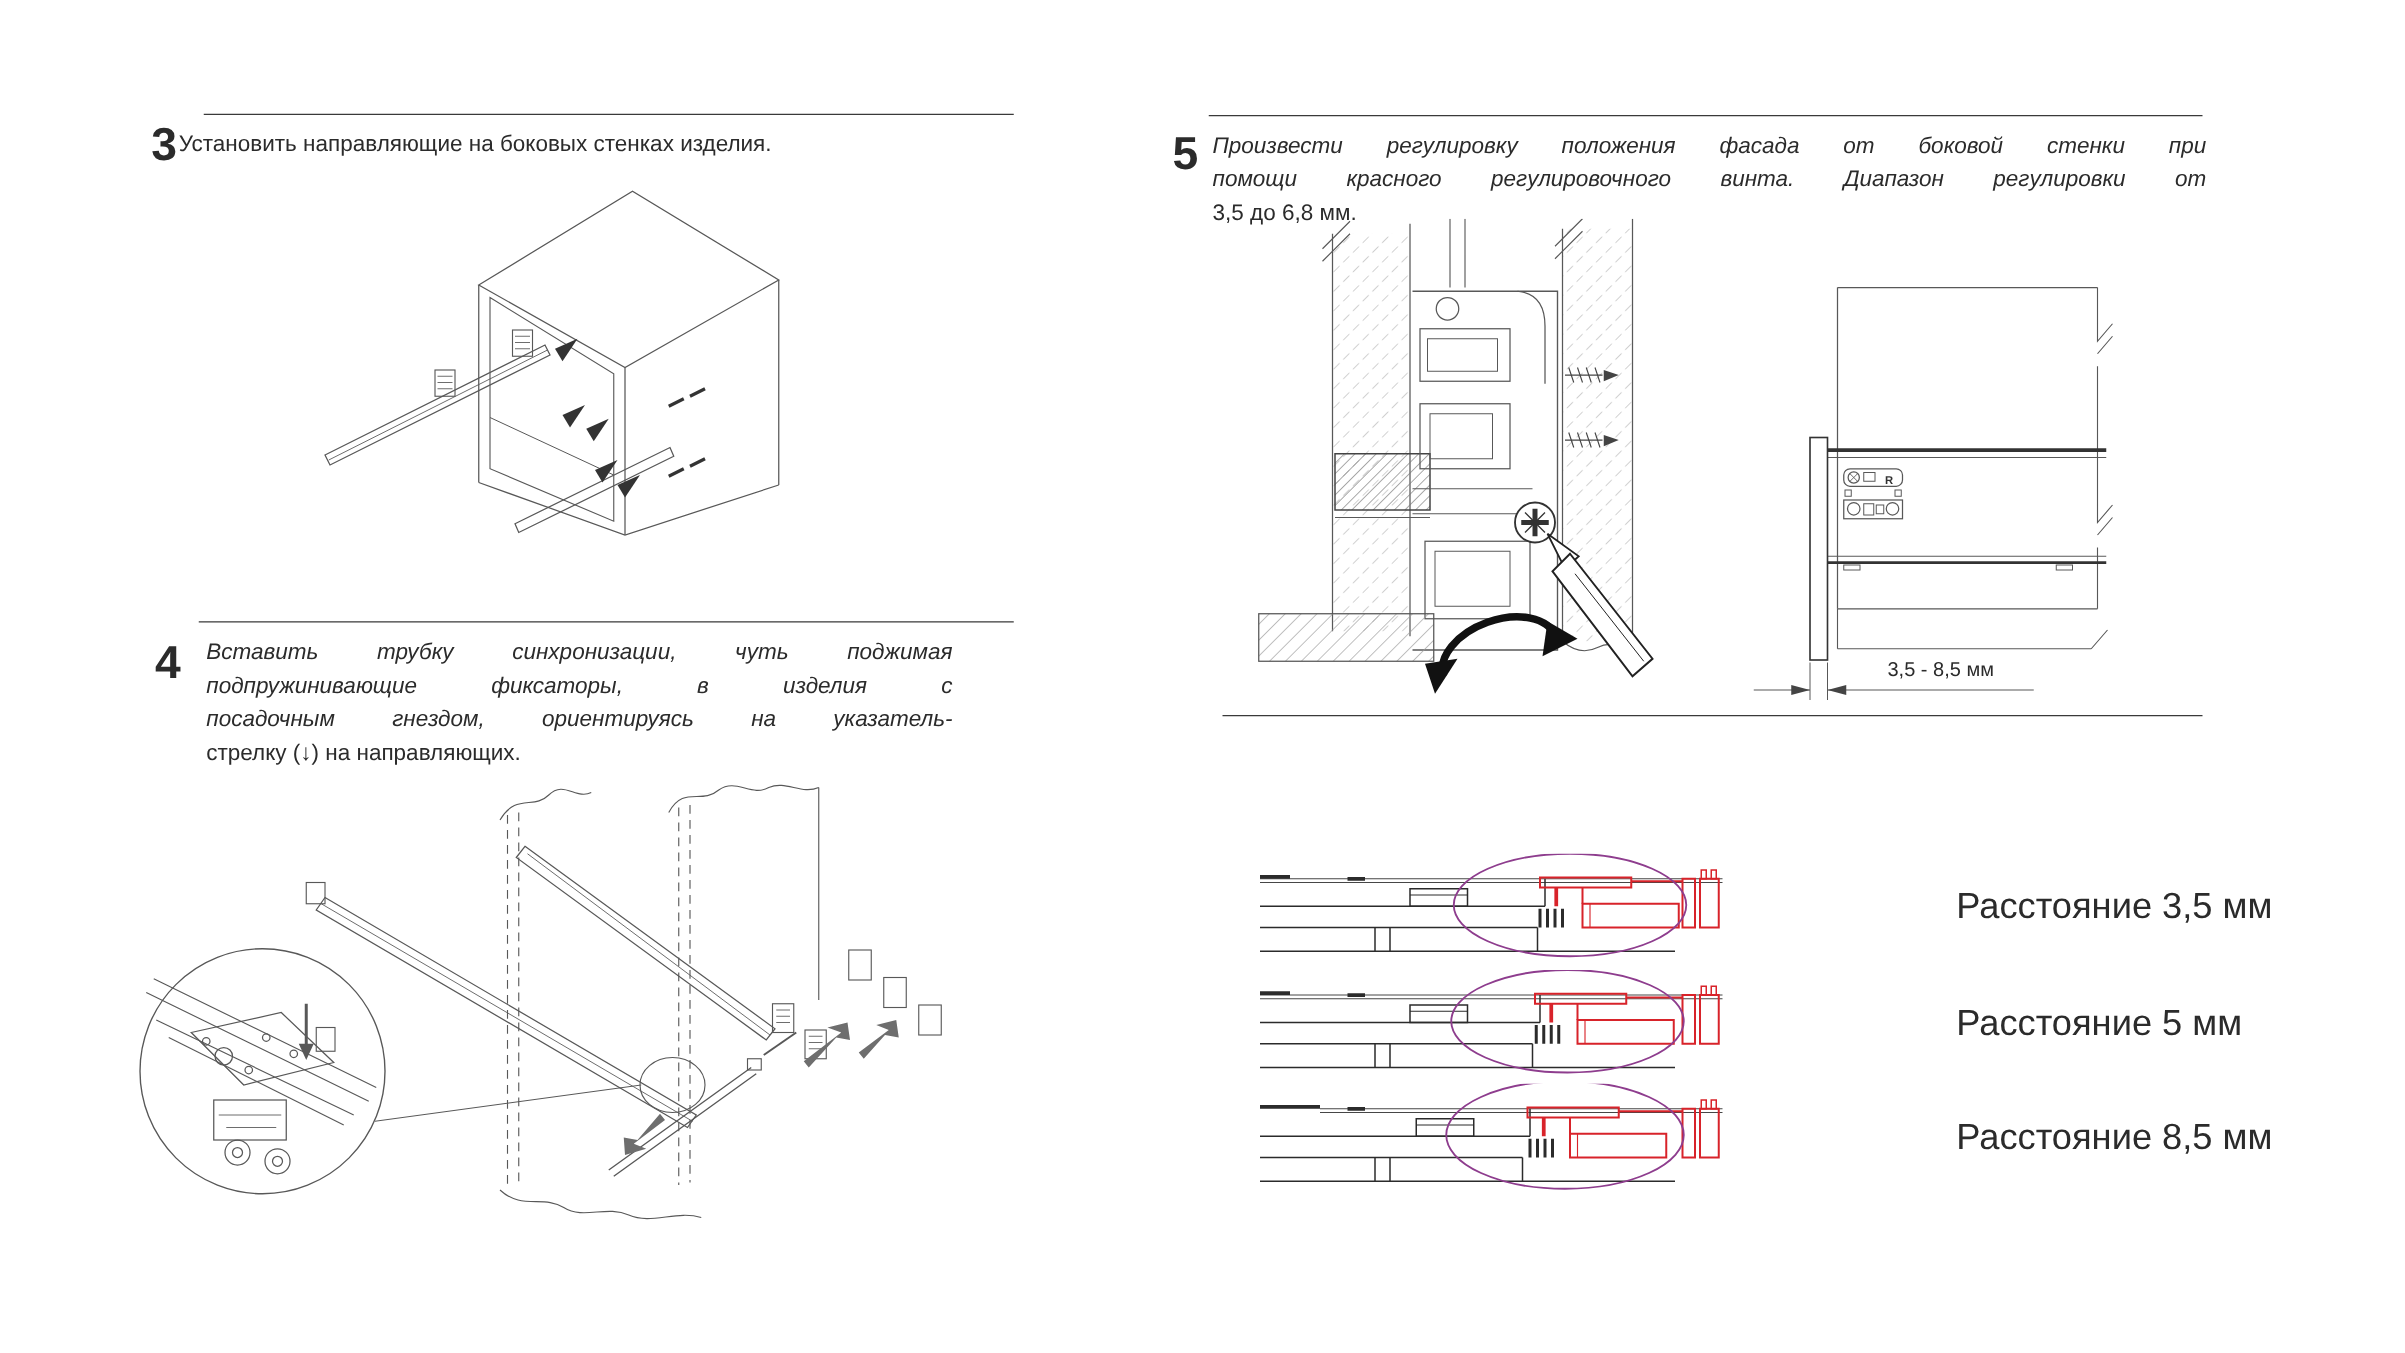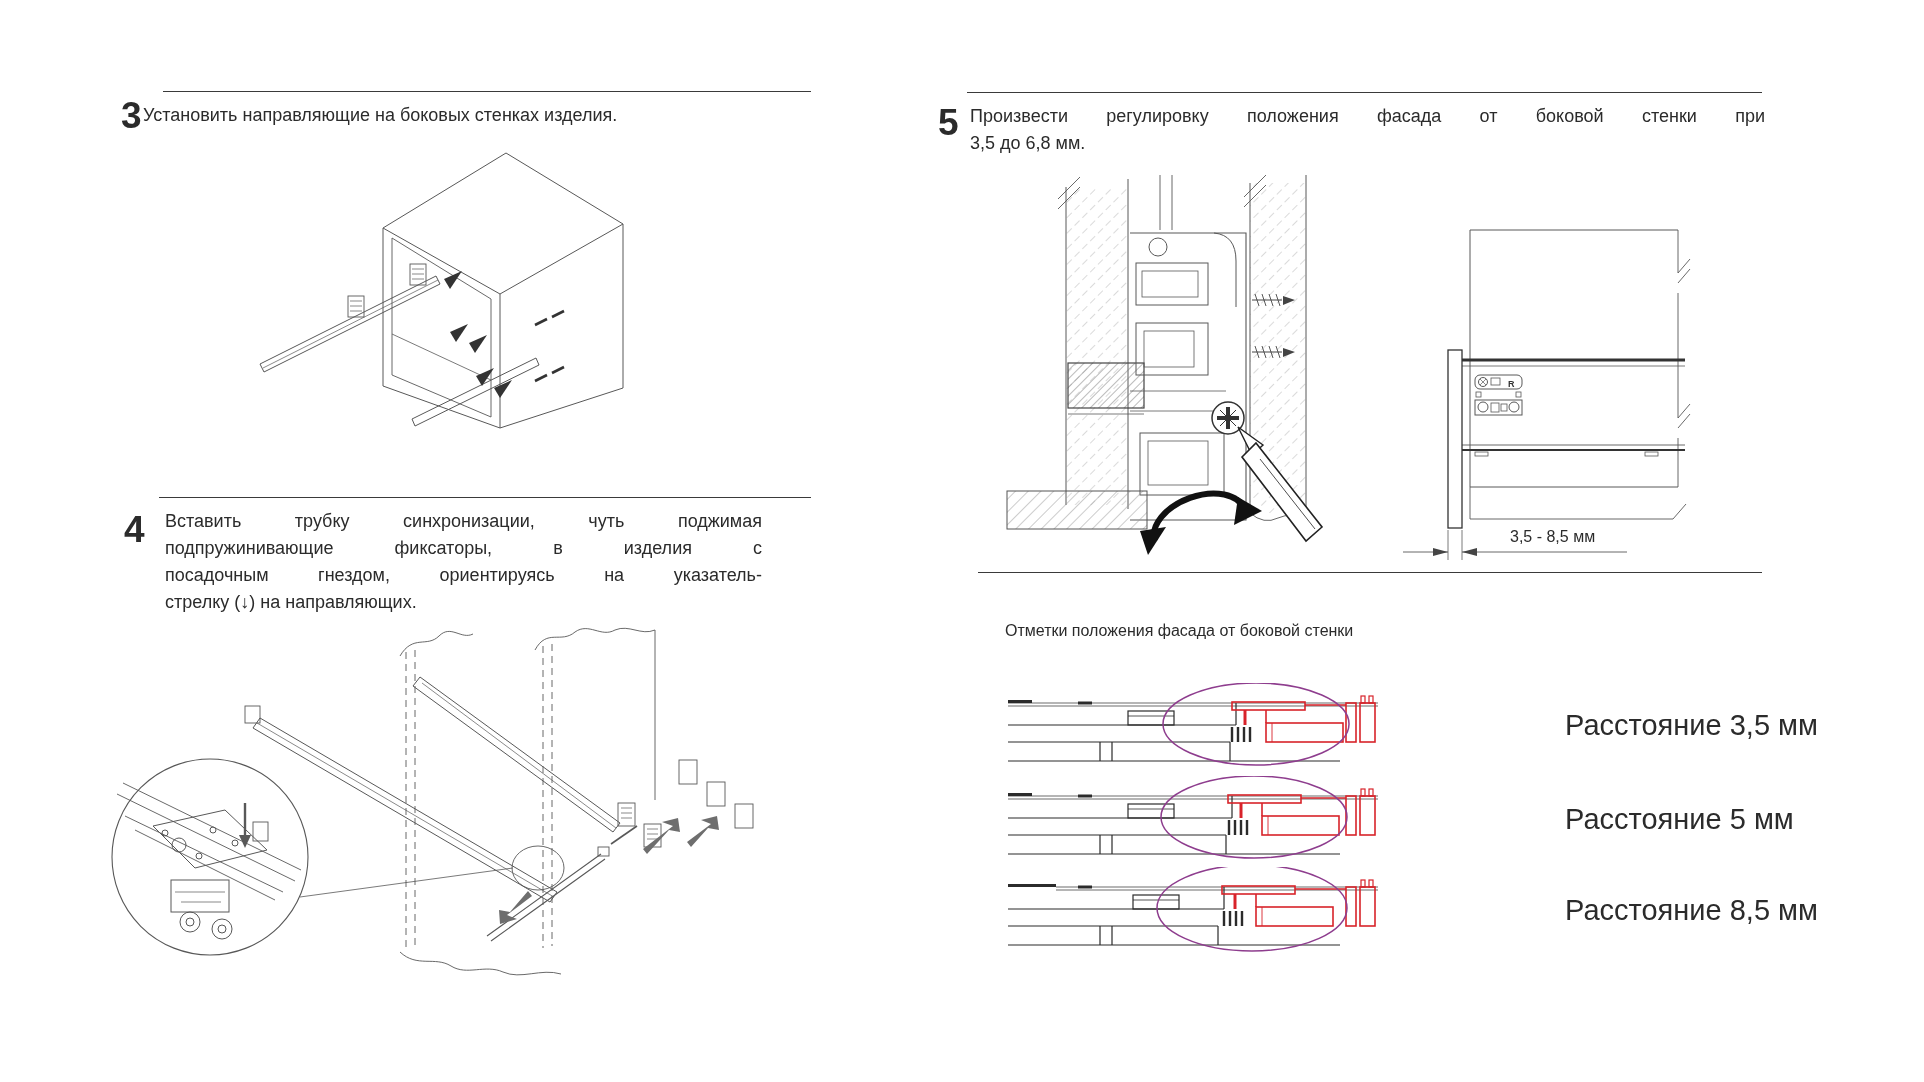--- a/index.html
+++ b/index.html
@@ -3,21 +3,21 @@
 <meta charset="utf-8">
 <style>
   html,body{margin:0;padding:0;background:#fff;}
   .canvas{position:relative;width:1924px;height:1082px;background:#ffffff;
           font-family:"Liberation Sans",sans-serif;color:#2b2b2b;overflow:hidden;}
   .abs{position:absolute;}
   .hr{position:absolute;height:0;border-top:1.7px solid #3a3a3a;}
   .stepnum{position:absolute;font-size:37px;font-weight:bold;line-height:1;color:#2b2b2b;}
   .para{position:absolute;}
   .pline{font-size:18px;line-height:27px;height:27px;color:#2b2b2b;}
-  .jl{text-align:justify;text-align-last:justify;}
+  .jl{text-align:justify;text-align-last:justify;font-style:italic;}
   .nw{white-space:nowrap;}
   .title23{position:absolute;font-size:16px;white-space:nowrap;color:#2b2b2b;}
   .marklabel{position:absolute;font-size:29px;white-space:nowrap;color:#2b2b2b;}
   svg{display:block;}
 </style>
 </head>
 <body>
 
 <div class="canvas">
 
@@ -147,20 +147,21 @@
           <circle cx="127" cy="329" r="4"></circle>
         </g>
       </g>
     </svg>
   </div>
 
   <div class="hr" style="left:967px;top:92px;width:795px;"></div>
   <div class="stepnum" style="left:938px;top:104px;">5</div>
   <div class="para" style="left:970px;top:103px;width:795px;">
     <div class="pline jl">Произвести регулировку положения фасада от боковой стенки при</div>
+    <div class="pline jl">помощи красного регулировочного винта. Диапазон регулировки от</div>
     <div class="pline nw">3,5 до 6,8 мм.</div>
   </div>
 
   <div class="abs" style="left:1000px;top:175px;">
     <svg width="400" height="395" viewBox="0 0 400 395" fill="none" stroke="#585858" stroke-width="1">
       <defs>
         <pattern id="hA" width="9" height="9" patternUnits="userSpaceOnUse" patternTransform="rotate(45)">
           <line x1="0" y1="0" x2="0" y2="9" stroke="#9a9a9a" stroke-width="1"></line>
         </pattern>
         <pattern id="hB" width="6" height="6" patternUnits="userSpaceOnUse" patternTransform="rotate(45)">
@@ -275,21 +276,20 @@
         <path d="M8,374 H53 M67,374 H232" stroke-width="0.9"></path>
         <polygon points="53,374 38,370 38,378" fill="#444" stroke="none"></polygon>
         <polygon points="67,374 82,370 82,378" fill="#444" stroke="none"></polygon>
       </g>
     </svg>
   </div>
   <div class="title23" style="left:1510px;top:528px;">3,5 - 8,5 мм</div>
 
   <div class="hr" style="left:978px;top:572px;width:784px;"></div>
 
-  <div class="title23" style="left:1005px;top:622px;">Отметки положения фасада от боковой стенки</div>
 
   <div class="abs" style="left:1008px;top:683px;">
     <svg width="395" height="92" viewBox="0 0 395 92" fill="none" stroke="#2b2b2b" stroke-width="1.2">
       <path d="M0,20 H370 M0,23 H370" stroke-width="0.7"></path>
       <path d="M0,18.5 H24" stroke-width="3"></path>
       <path d="M70,20 h14" stroke-width="3"></path>
       <rect x="120" y="28" width="46" height="14"></rect>
       <path d="M120,33 H166" stroke-width="0.8"></path>
       <path d="M0,42 H228 M0,59 H222 M0,78 H332"></path>
       <path d="M92,59 V78 M104,59 V78 M222,59 V78 M228,20 V42"></path>

